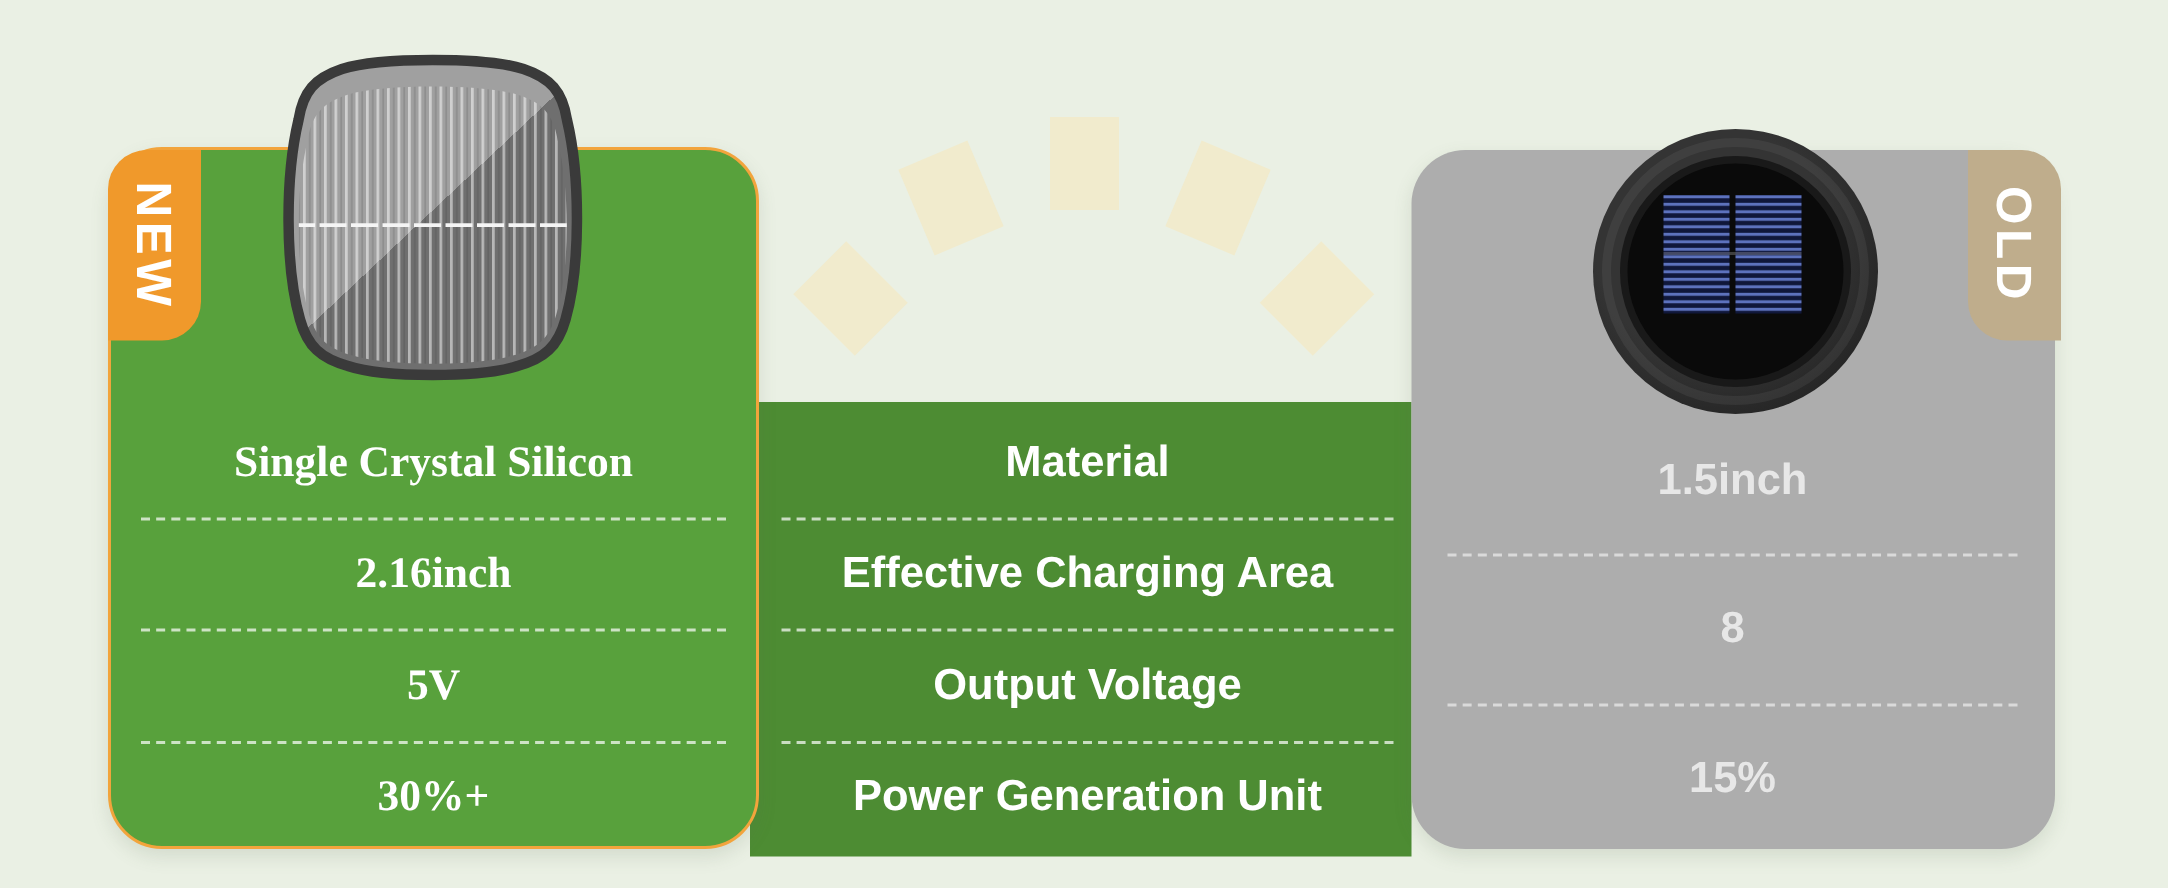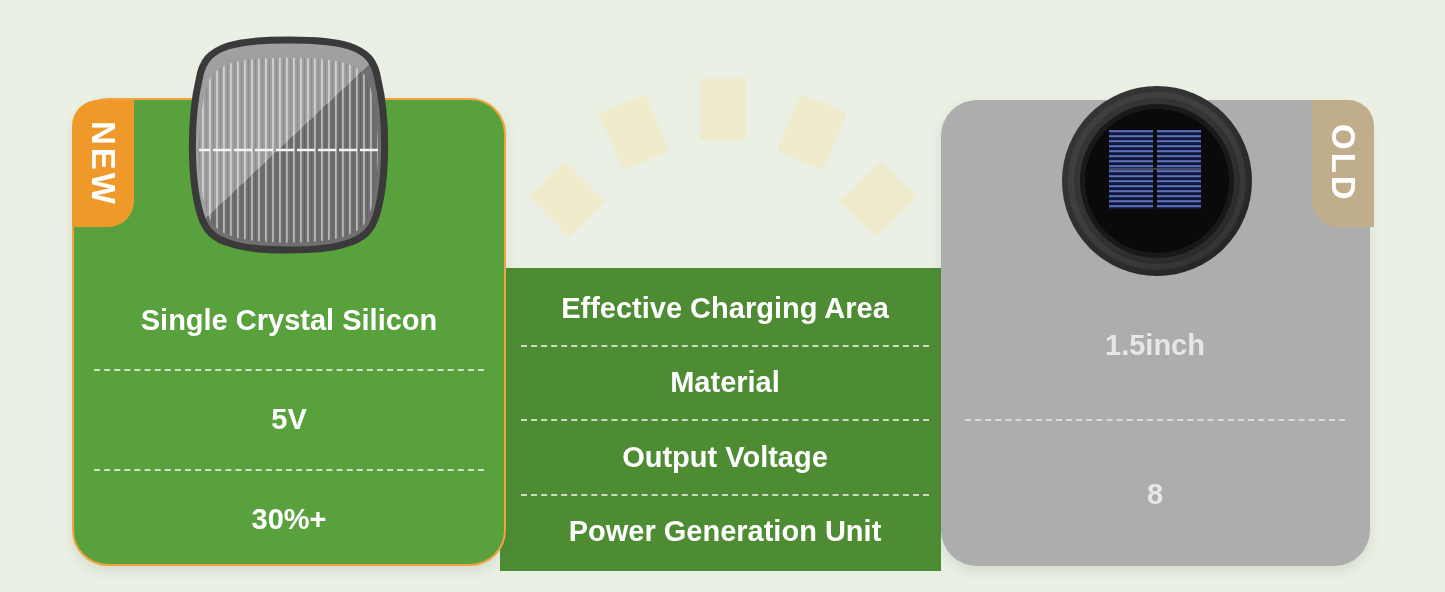--- a/index.html
+++ b/index.html
@@ -48,21 +48,21 @@
   
   .rows{
     position:absolute;top:272px;height:296px;z-index:6;
     display:flex;flex-direction:column;box-sizing:border-box;
   }
   .rows .cell{
     flex:1;display:flex;align-items:center;justify-content:center;
     font-weight:700;white-space:nowrap;
   }
   .rows .cell + .cell{border-top:2px dashed rgba(255,255,255,.7);}
-  .rows.new-col{left:74px;width:430px;padding:0 20px;color:#ffffff;font-size:29px;}
+  .rows.new-col{left:74px;width:430px;padding:0 20px;color:#ffffff;font-size:29px;font-family:Liberation Serif, serif;}
   .rows.attr-col{left:509px;width:432px;padding:0 12px;color:#ffffff;font-size:29px;}
   .rows.old-col{left:943px;width:424px;padding:0 22px;color:#e7e7e7;font-size:29px;}
   .rows.old-col .cell + .cell{border-top:2px dashed rgba(255,255,255,.55);}
   
   .panel-new{position:absolute;left:174px;top:30px;width:229px;height:233px;z-index:7;}
   .panel-old{position:absolute;left:1060px;top:84px;width:194px;height:194px;z-index:7;}
 </style>
 </head>
 <body>
 
@@ -122,27 +122,29 @@
   <circle cx="97" cy="97" r="86" fill="none" stroke="rgba(255,255,255,0.06)" stroke-width="6"></circle>
   <circle cx="97" cy="97" r="77" fill="#191919"></circle>
   <circle cx="97" cy="97" r="72" fill="#0a0a0a"></circle>
   <rect x="49" y="46" width="44" height="79" fill="url(#hp)"></rect>
   <rect x="97" y="46" width="44" height="79" fill="url(#hp)"></rect>
   <rect x="49" y="84" width="92" height="2" fill="rgba(255,255,255,0.22)"></rect>
 </svg>
 
 <div class="rows new-col">
   <div class="cell">Single Crystal Silicon</div>
+  <div class="cell">2.16inch</div>
   <div class="cell">5V</div>
   <div class="cell">30%+</div>
 </div>
 
 <div class="rows attr-col">
+  <div class="cell">Material</div>
   <div class="cell">Effective Charging Area</div>
-  <div class="cell">Material</div>
   <div class="cell">Output Voltage</div>
   <div class="cell">Power Generation Unit</div>
 </div>
 
 <div class="rows old-col">
   <div class="cell">1.5inch</div>
   <div class="cell">8</div>
+  <div class="cell">15%</div>
 </div>
 
 </body></html>

